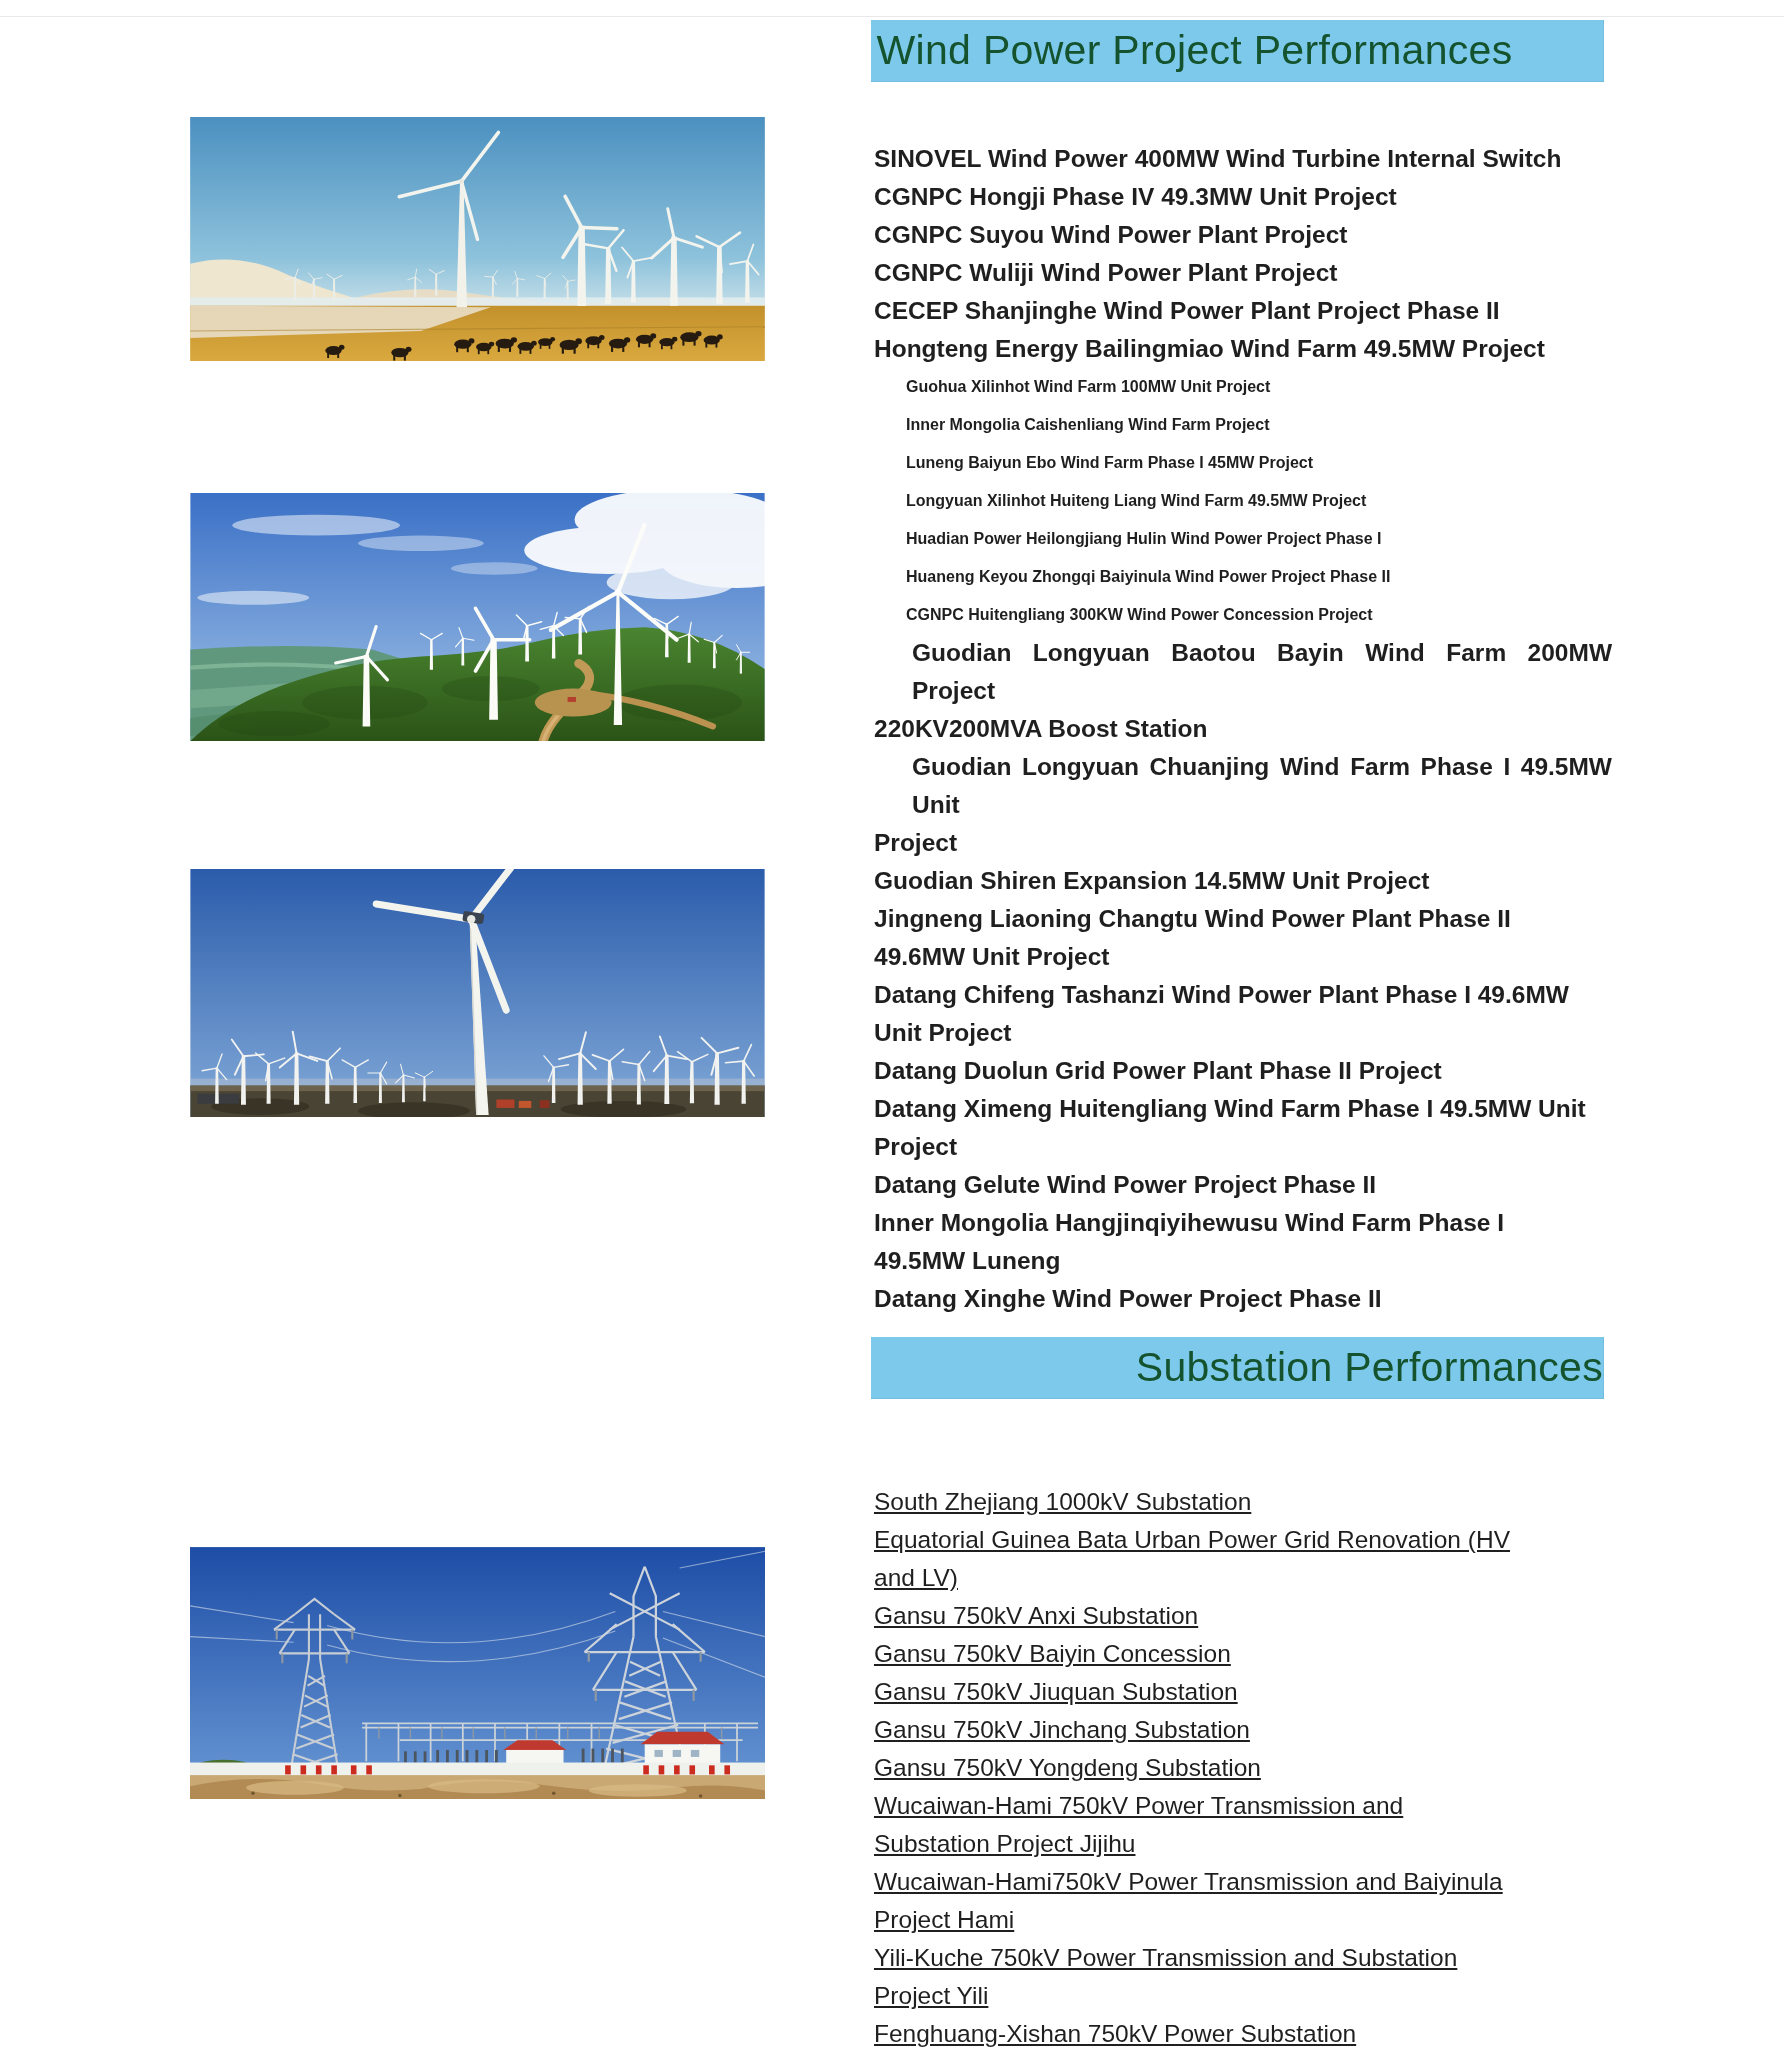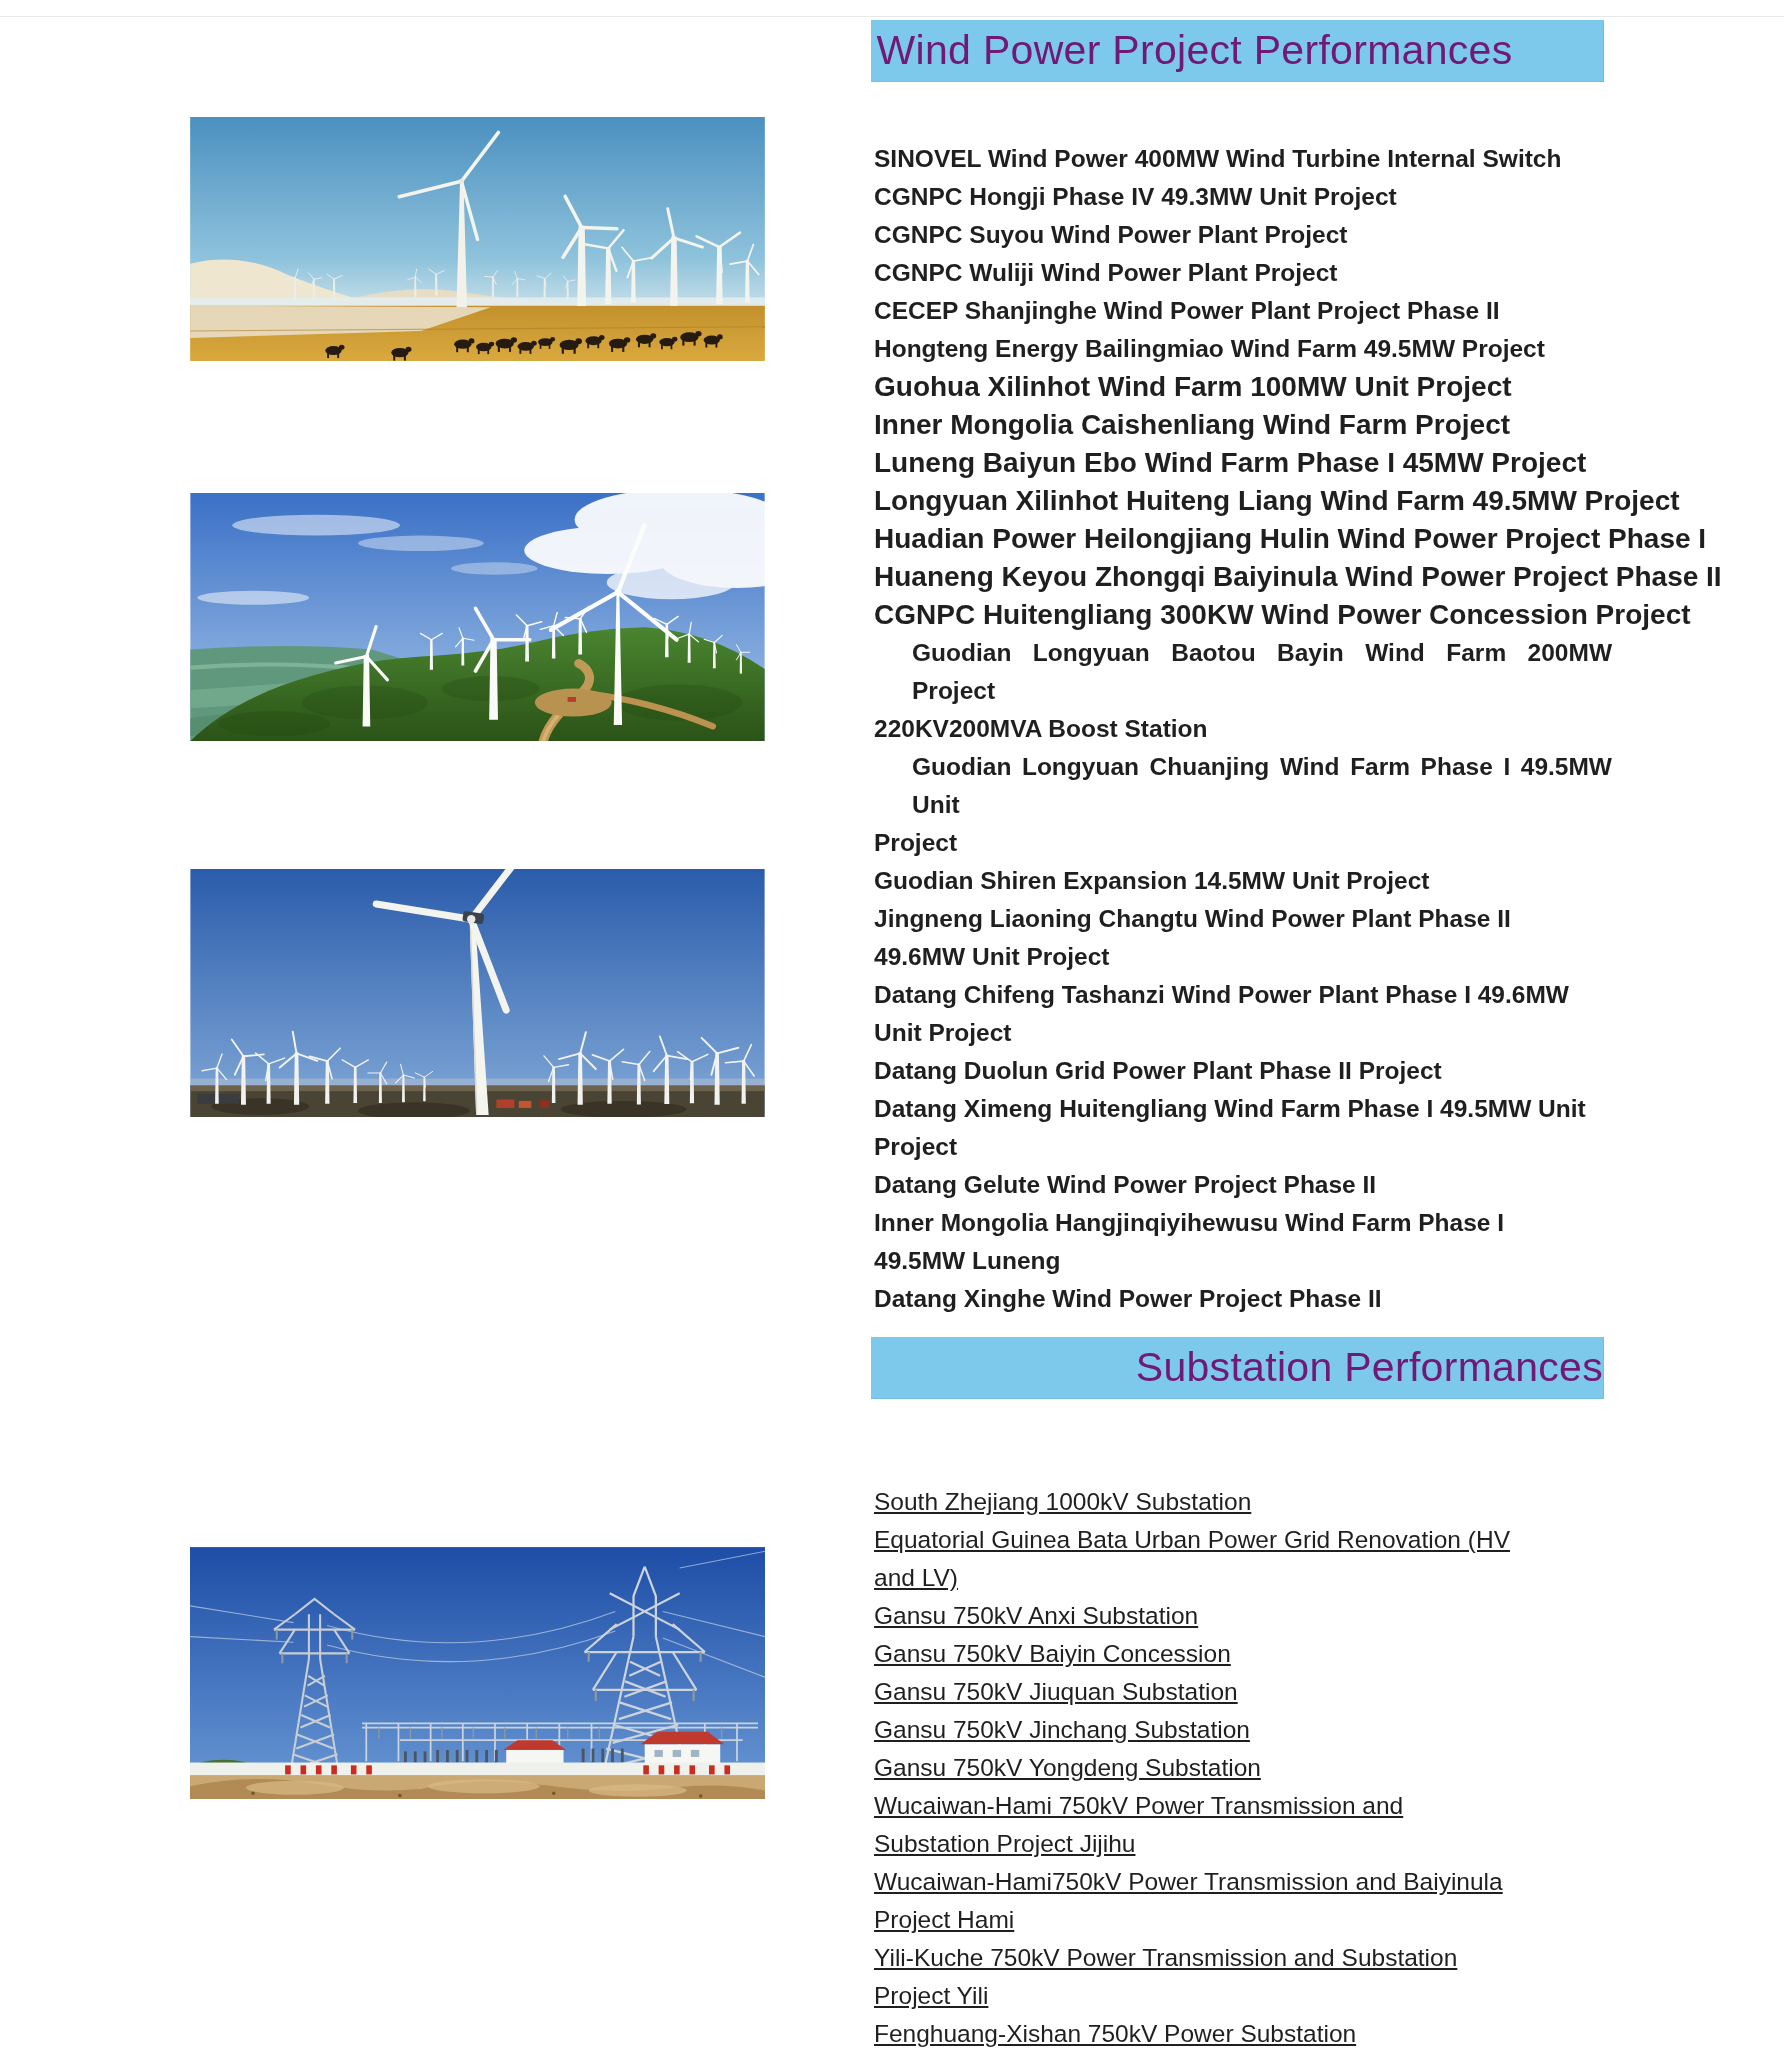--- a/index.html
+++ b/index.html
@@ -5,31 +5,31 @@
   :root{ --accent:#7dc9ec; --ink:#1f1f1f; }
   html,body{margin:0;padding:0;}
   body{
     width:1784px;height:2066px;position:relative;background:#ffffff;
     font-family:"Liberation Sans","DejaVu Sans",sans-serif;color:var(--ink);
     overflow:hidden;
   }
   .hairline{position:absolute;top:16px;left:0;width:1784px;height:0.7px;background:#e9e9e9;}
   .band{
     position:absolute;left:871px;width:733px;height:62px;background:var(--accent);
-    color:#701a75;display:flex;align-items:center;box-sizing:border-box;padding-left:5.6px;
+    color:#14532d;display:flex;align-items:center;box-sizing:border-box;padding-left:5.6px;
     font-size:41px;letter-spacing:0.3px;border-right:0.7px solid rgba(0,0,0,0.06);
     border-bottom:0.7px solid rgba(0,0,0,0.06);
   }
   .band-wind{top:20px;}
   .band-sub{top:1337px;justify-content:flex-end;}
   .list{position:absolute;left:874px;width:738px;}
   .list-wind{top:140px;font-weight:bold;}
   .list-sub{top:1483px;text-decoration:underline;}
   .line{line-height:38px;font-size:24.5px;white-space:nowrap;}
-  .line.sm{font-size:28px;}
+  .line.sm{font-size:16px;margin-left:32px;}
   .line.just{white-space:normal;text-align:justify;text-align-last:justify;margin-left:38px;}
   figure.photo{position:absolute;left:190px;margin:0;padding:0;line-height:0;}
   .photo-1{top:117px;}
   .photo-2{top:493px;}
   .photo-3{top:869px;}
   .photo-4{top:1547px;}
 </style>
 </head>
 <body>
 

